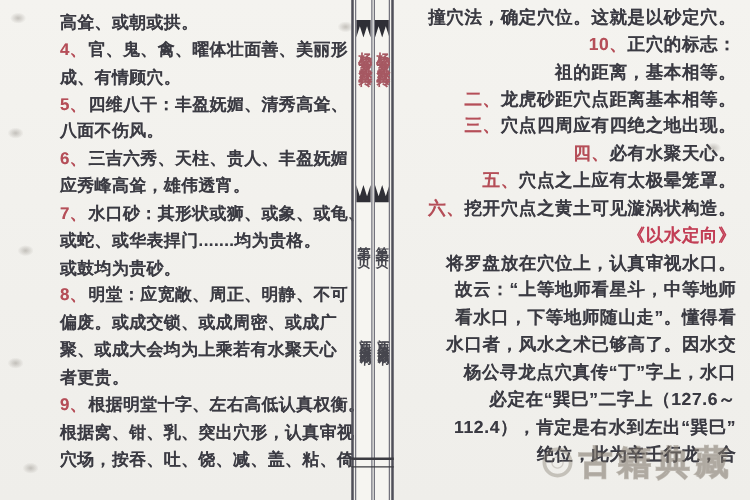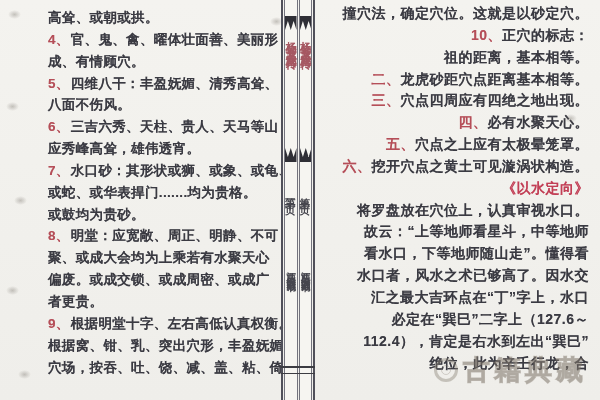--- a/index.html
+++ b/index.html
@@ -66,31 +66,31 @@
 <body>
 
 <div class="scan">
 
   <div class="page page-left" id="left-lines">
       <div class="pline"><span>高耸、或朝或拱。</span></div>
       <div class="pline"><span class="num lnum">4、</span><span>官、鬼、禽、曜体壮面善、美丽形</span></div>
       <div class="pline"><span>成、有情顾穴。</span></div>
       <div class="pline"><span class="num lnum">5、</span><span>四维八干：丰盈妩媚、清秀高耸、</span></div>
       <div class="pline"><span>八面不伤风。</span></div>
-      <div class="pline"><span class="num lnum">6、</span><span>三吉六秀、天柱、贵人、天马等山</span></div>
+      <div class="pline"><span class="num lnum">6、</span><span>三吉六秀、天柱、贵人、丰盈妩媚</span></div>
       <div class="pline"><span>应秀峰高耸，雄伟透宵。</span></div>
       <div class="pline"><span class="num lnum">7、</span><span>水口砂：其形状或狮、或象、或龟、</span></div>
       <div class="pline"><span>或蛇、或华表捍门.......均为贵格。</span></div>
       <div class="pline"><span>或鼓均为贵砂。</span></div>
       <div class="pline"><span class="num lnum">8、</span><span>明堂：应宽敞、周正、明静、不可</span></div>
+      <div class="pline"><span>偏废。或成交锁、或成周密、或成广</span></div>
       <div class="pline"><span>聚、或成大会均为上乘若有水聚天心</span></div>
-      <div class="pline"><span>偏废。或成交锁、或成周密、或成广</span></div>
       <div class="pline"><span>者更贵。</span></div>
       <div class="pline"><span class="num lnum">9、</span><span>根据明堂十字、左右高低认真权衡。</span></div>
-      <div class="pline"><span>根据窝、钳、乳、突出穴形，丰盈妩媚</span></div>
+      <div class="pline"><span>根据窝、钳、乳、突出穴形，认真审视</span></div>
       <div class="pline"><span>穴场，按吞、吐、饶、减、盖、粘、倚</span></div>
     </div>
 
   <div class="rule rule-left"></div>
   <div class="strips">
 
     <div class="strip">
       <div class="pennant pennant-top">
         <svg viewBox="0 0 12 14" preserveAspectRatio="none">
             <polygon points="0,0 12,0 12,14 9,5 6,14 3,5 0,14" fill="#2f2f36"></polygon>
@@ -133,21 +133,21 @@
       <div class="pline"><span class="num rnum">二、</span><span>龙虎砂距穴点距离基本相等。</span></div>
       <div class="pline"><span class="num rnum">三、</span><span>穴点四周应有四绝之地出现。</span></div>
       <div class="pline"><span class="num rnum">四、</span><span>必有水聚天心。</span></div>
       <div class="pline"><span class="num rnum">五、</span><span>穴点之上应有太极晕笼罩。</span></div>
       <div class="pline"><span class="num rnum">六、</span><span>挖开穴点之黄土可见漩涡状构造。</span></div>
       <div class="pline heading">《以水定向》</div>
       <div class="pline"><span>将罗盘放在穴位上，认真审视水口。</span></div>
       <div class="pline"><span>故云：“上等地师看星斗，中等地师</span></div>
       <div class="pline"><span>看水口，下等地师随山走”。懂得看</span></div>
       <div class="pline"><span>水口者，风水之术已够高了。因水交</span></div>
-      <div class="pline"><span>汇之最大吉环点在“丁”字上，水口</span></div>
+      <div class="pline"><span>杨公寻龙点穴真传“丁”字上，水口</span></div>
       <div class="pline"><span>必定在“巽巳”二字上（127.6～</span></div>
       <div class="pline"><span>112.4），肯定是右水到左出“巽巳”</span></div>
       <div class="pline"><span>绝位，此为辛壬行龙，合</span></div>
     </div>
 
   <div class="watermark">
     <div class="wm-ring"></div>
     <div class="wm-text">古籍典藏</div>
   </div>
 

